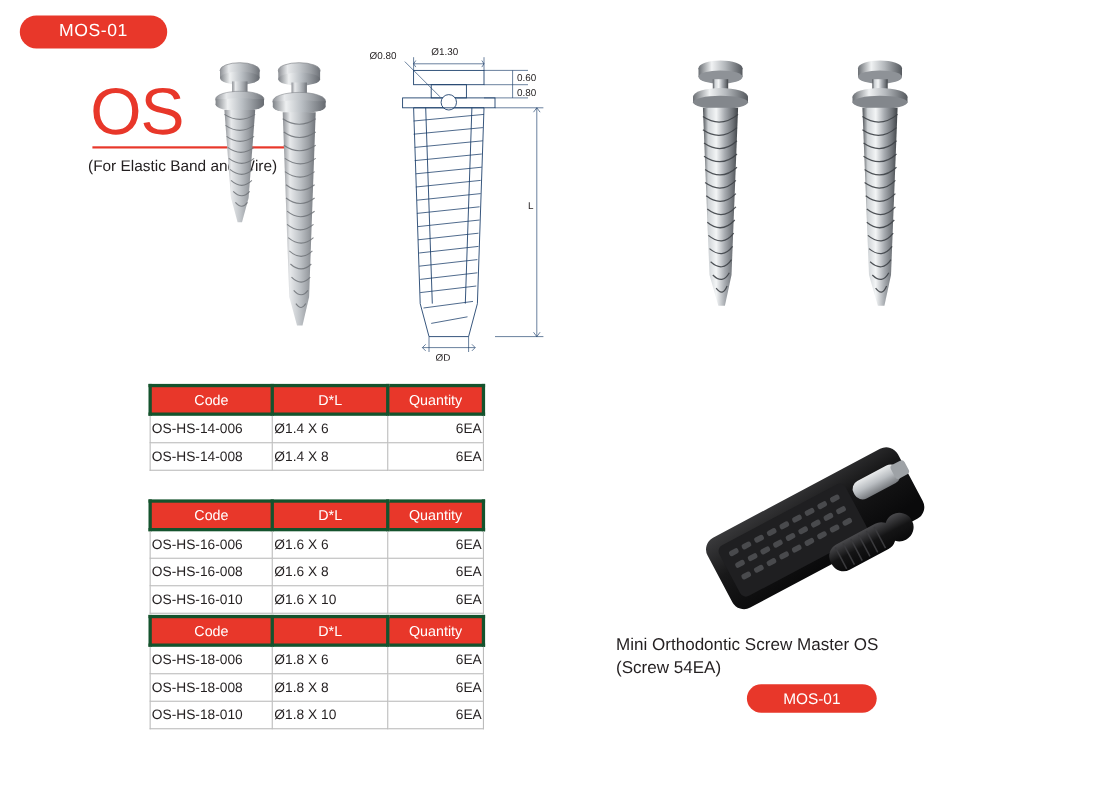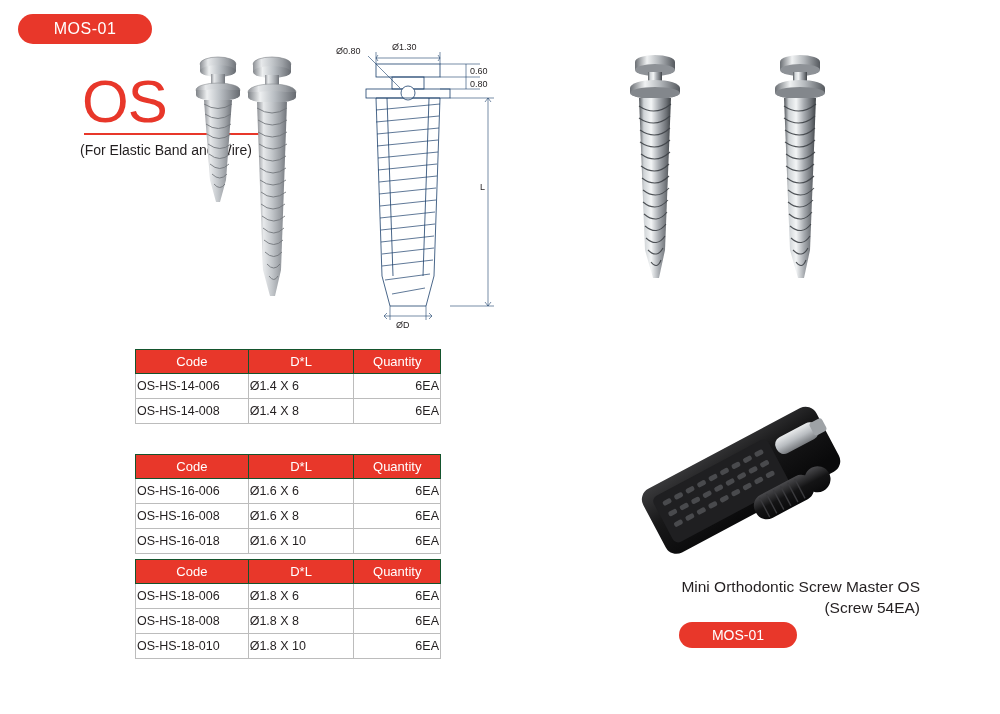--- a/index.html
+++ b/index.html
@@ -72,21 +72,21 @@
     border-collapse: collapse;
     width: 306px;
     font-size: 12.5px;
   }
   .tbl th {
     background: #e8372a;
     color: #ffffff;
     font-weight: normal;
     font-size: 13px;
     height: 21px;
-    border: 1px solid #14532d;
+    border: 3px solid #14532d;
     text-align: center;
   }
   .tbl td {
     border: 1px solid #bcbcbc;
     height: 22px;
     text-align: left;
     color: #231f20;
     font-size: 12.5px;
   }
   .tbl td.c1 { width: 113px; }
@@ -95,21 +95,21 @@
   .tbl th.h1 { width: 113px; }
   .tbl th.h2 { width: 106px; }
   .tbl th.h3 { width: 85px; }
 
   
   .kit-caption {
     position: absolute;
     left: 560px;
     top: 576px;
     width: 360px;
-    text-align: right;
+    text-align: left;
     font-size: 15.5px;
     line-height: 21px;
     color: #231f20;
   }
   .badge-bottom {
     position: absolute;
     left: 679px;
     top: 622px;
     width: 118px;
     height: 26px;
@@ -468,21 +468,21 @@
       <td class="c1">OS-HS-16-006</td>
       <td class="c2">Ø1.6 X 6</td>
       <td class="c3">6EA</td>
     </tr>
     <tr>
       <td class="c1">OS-HS-16-008</td>
       <td class="c2">Ø1.6 X 8</td>
       <td class="c3">6EA</td>
     </tr>
     <tr>
-      <td class="c1">OS-HS-16-018</td>
+      <td class="c1">OS-HS-16-010</td>
       <td class="c2">Ø1.6 X 10</td>
       <td class="c3">6EA</td>
     </tr>
   </tbody>
 </table>
 
 <table class="tbl" style="left:135px; top:559px;">
   <thead>
     <tr>
       <th class="h1">Code</th>

